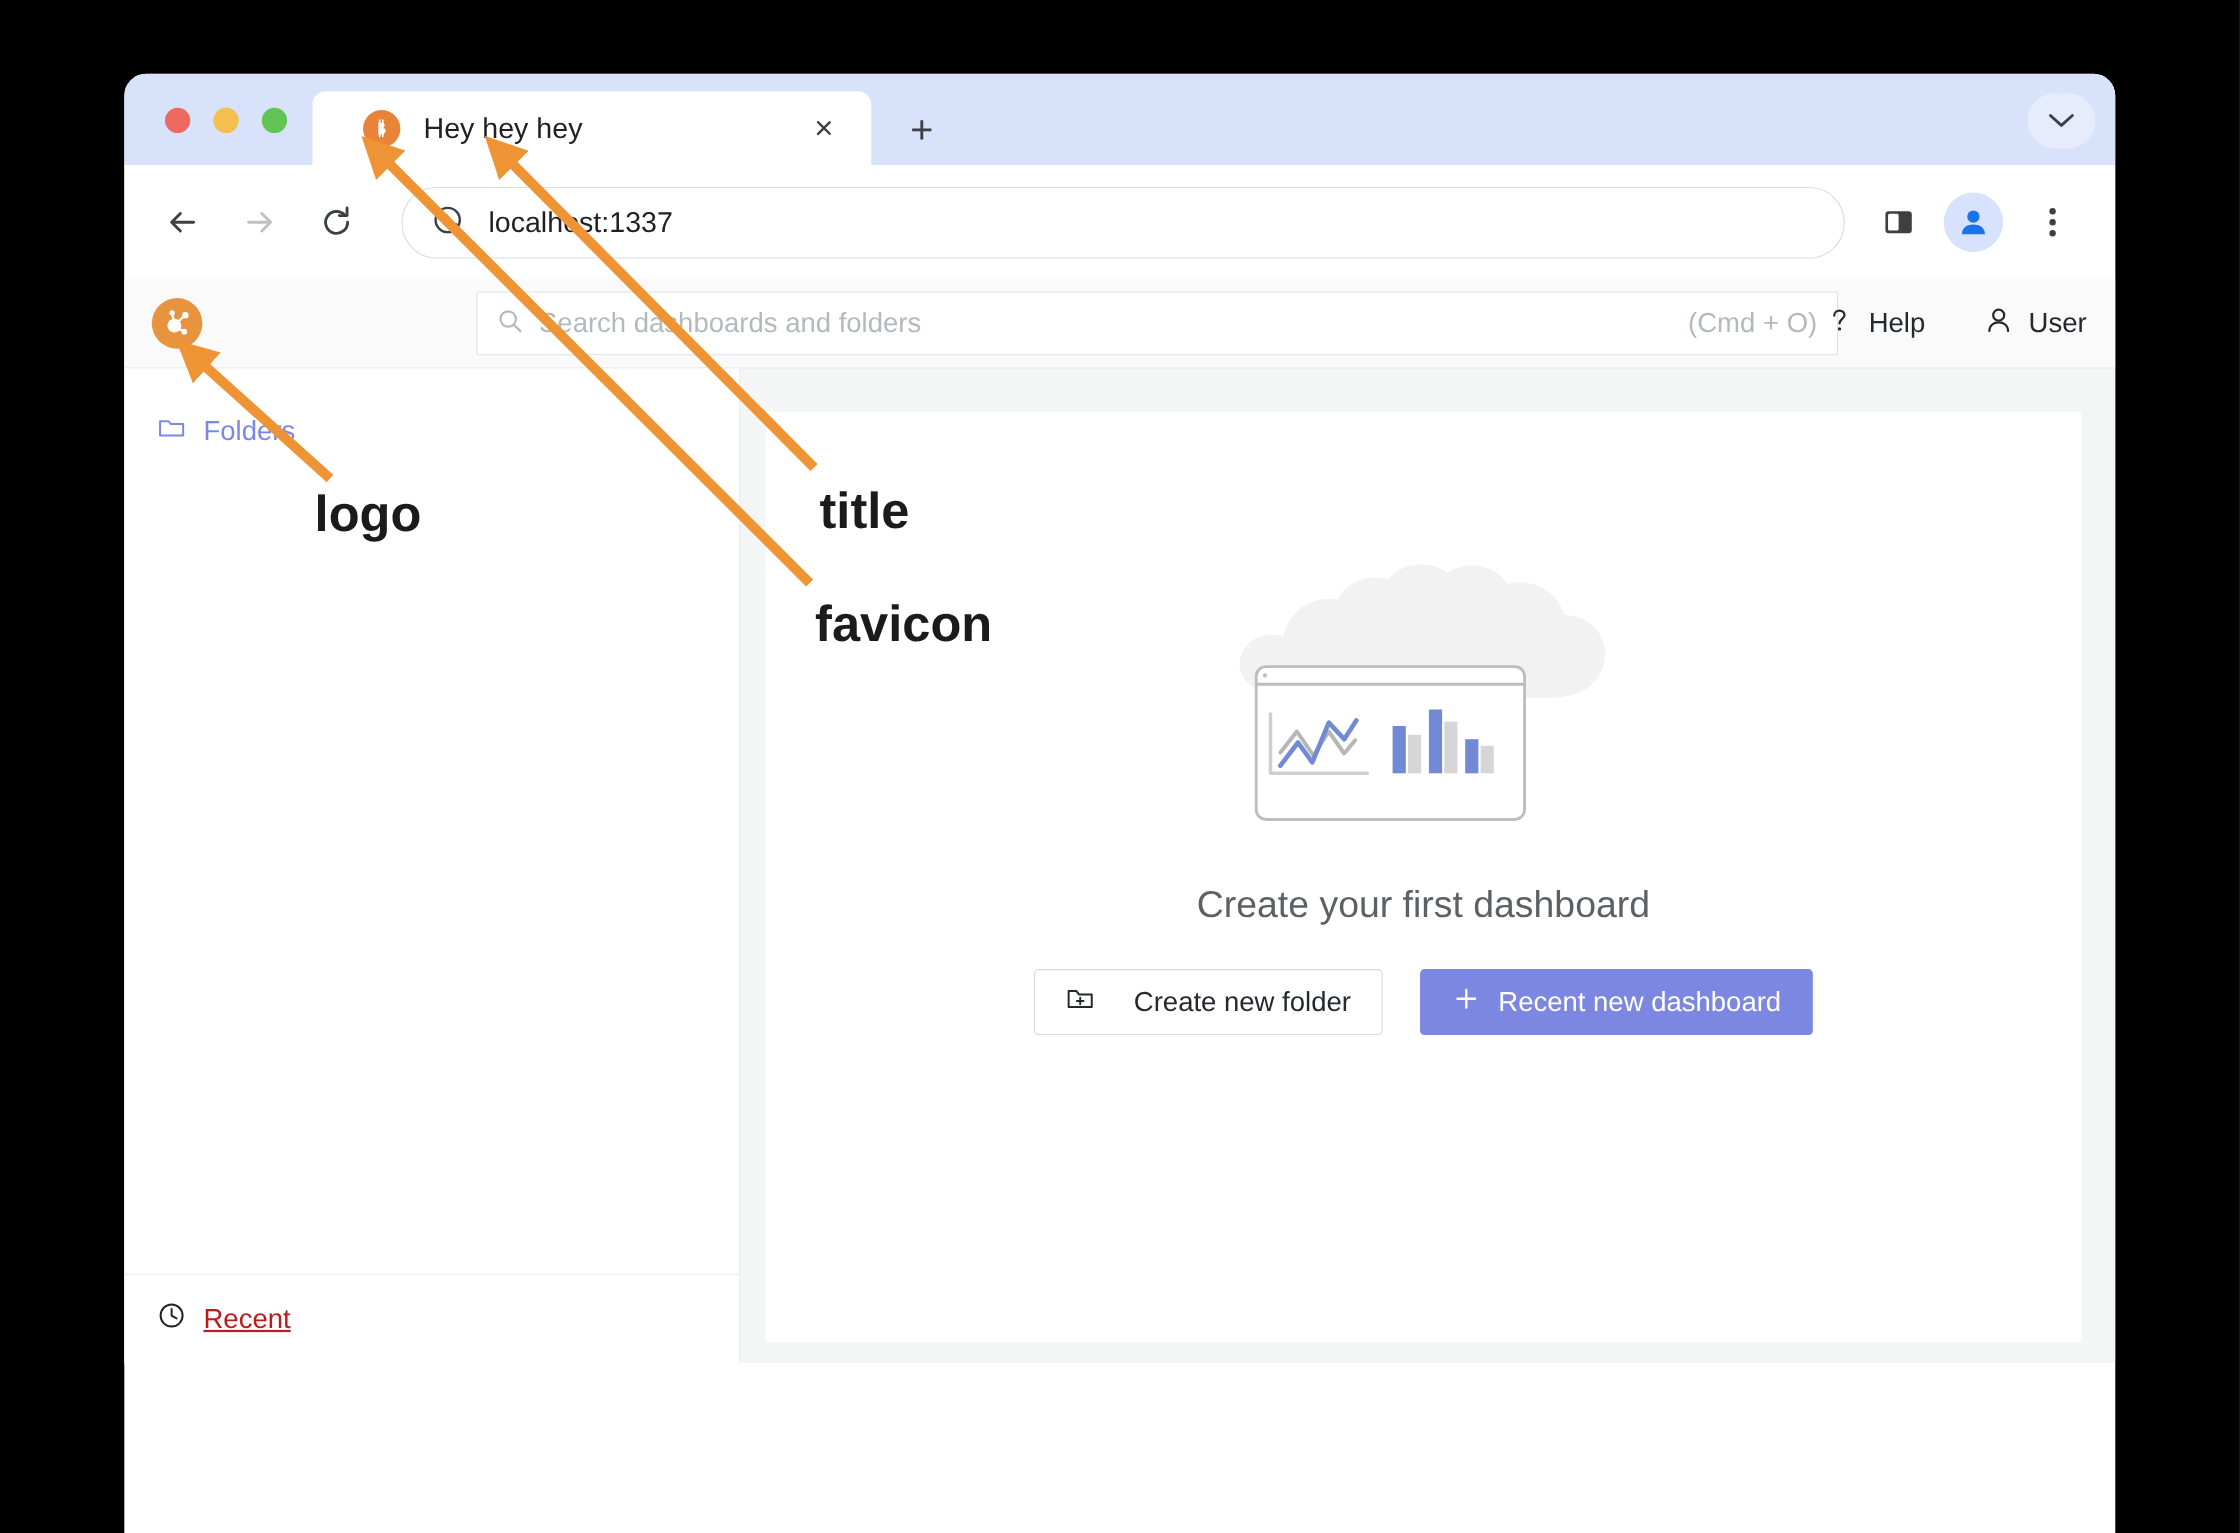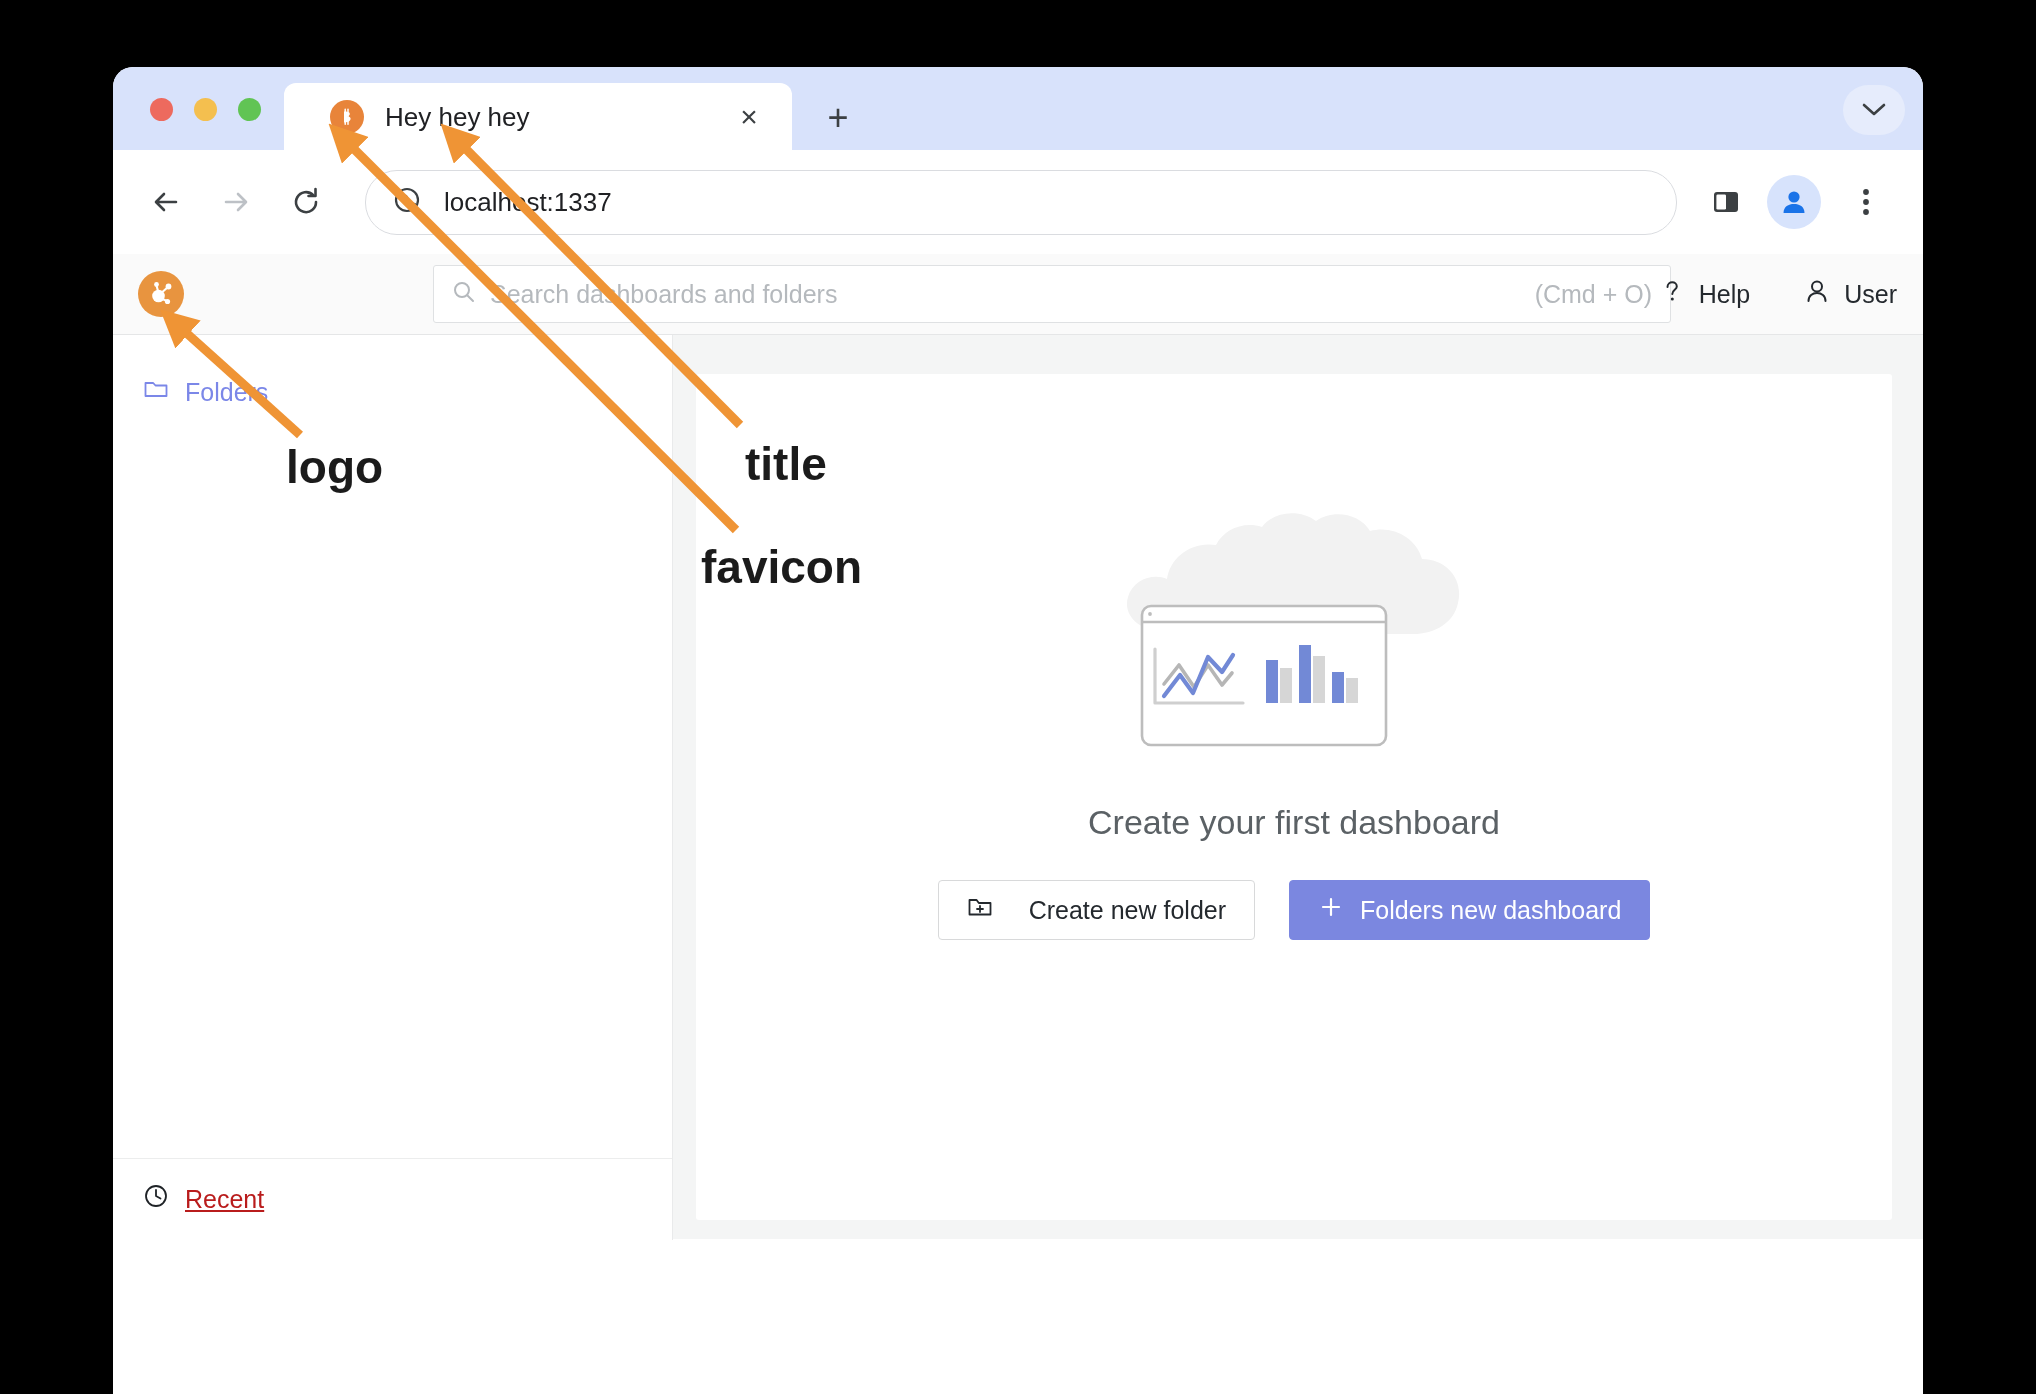--- a/index.html
+++ b/index.html
@@ -342,21 +342,21 @@
   }
   .anno-label {
     position: absolute;
     font-size: 46px;
     color: #1b1b1b;
     white-space: nowrap;
     font-weight: bold;
   }
   .anno-logo    { left: 286px; top: 440px; }
   .anno-title   { left: 745px; top: 437px; }
-  .anno-favicon { left: 701px; top: 540px; }
+  .anno-favicon { left: 741px; top: 540px; }
 </style>
 </head>
 <body>
 
 <div id="page">
 
   <div class="browser-window">
 
     <div class="tabstrip">
       <div class="traffic-lights">
@@ -552,21 +552,21 @@
                 </span>
                 <span>Create new folder</span>
               </div>
 
               <div class="btn primary">
                 <span>
                   <svg width="26" height="26" viewBox="0 0 26 26">
                     <path d="M13 5 L13 21 M5 13 L21 13" stroke="#ffffff" stroke-width="2.2" stroke-linecap="round"></path>
                   </svg>
                 </span>
-                <span>Folders new dashboard</span>
+                <span>Recent new dashboard</span>
               </div>
             </div>
 
           </div>
         </div>
 
       </div>
     </div>
   </div>
 

